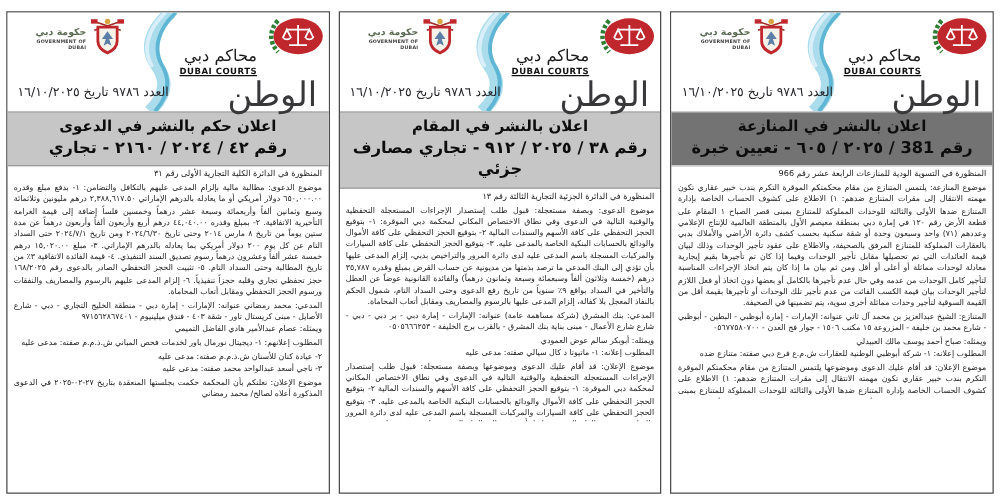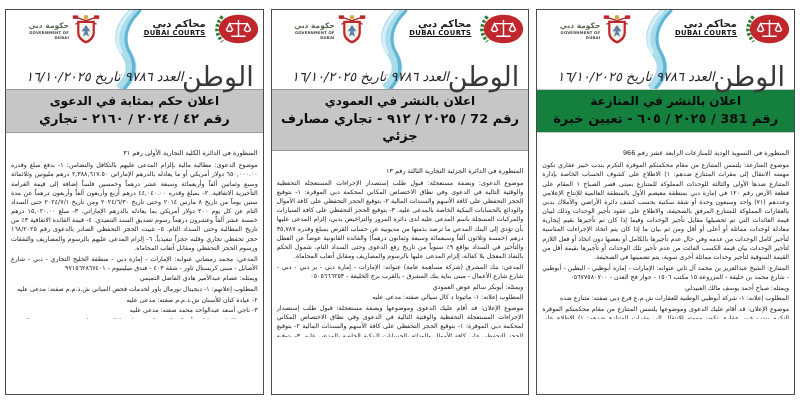--- a/index.html
+++ b/index.html
@@ -6,40 +6,40 @@
   html, body { width: 800px; height: 403px; background: #ffffff; overflow: hidden;
                font-family: "DejaVu Sans", sans-serif; }
   .page { display: flex; gap: 7px; padding: 9px 5px 8px 5px; }
   .notice { width: 259px; height: 386px; background: #fff; border: 1px solid #4a4a4a;
             position: relative; overflow: hidden; }
   
   .mast { position: relative; height: 79px; background: #fff; }
   .swoosh { position: absolute; left: 95px; top: 0; width: 46px; height: 79px; }
   .courts-block { position: absolute; right: 3px; top: 3px; display: flex; gap: 2px; align-items: flex-start; }
   .courts-text { text-align: right; margin-top: 5px; direction: rtl; }
-  .courts-ar { font-size: 10px; font-weight: bold; color: #1c1c1c; letter-spacing: 1px; }
+  .courts-ar { font-size: 13px; font-weight: normal; color: #1c1c1c; letter-spacing: 1px; margin-top: 20px; }
   .courts-en { font-size: 6.8px; font-weight: bold; color: #111; letter-spacing: .4px; text-decoration: underline; }
   .courts-emblem { width: 52px; height: 32px; }
   .gov-block { position: absolute; left: 8px; top: 2px; display: flex; gap: 2px; align-items: flex-start; }
   .gov-text { text-align: right; margin-top: 9px; width: 55px; direction: rtl; }
   .gov-ar { font-size: 7.5px; font-weight: bold; color: #5a6b52; }
   .gov-en { font-size: 3.8px; font-weight: bold; color: #3f3f3f; letter-spacing: .2px; direction: ltr; }
   .gov-crest { width: 30px; height: 35px; }
-  .issue { position: absolute; left: 20px; top: 59px; font-size: 13px; color: #26262b;
-           direction: rtl; white-space: nowrap; font-style: italic; }
+  .issue { position: absolute; left: 8px; top: 59px; font-size: 10px; color: #26262b;
+           direction: rtl; white-space: nowrap; }
   .paper { position: absolute; right: 9px; top: 52px; font-size: 27px; font-weight: 400;
            color: #38383b; direction: rtl; line-height: 1.1; }
   
   .titlebar { background: #c6c6c6; border-top: 1px solid #9a9a9a; border-bottom: 1px solid #9a9a9a;
               text-align: center; padding: 4px 4px 5px; direction: rtl; }
-  .titlebar.light { background: #15803d; border-color: #c9c9c9; }
+  .titlebar.light { background: #737373; border-color: #c9c9c9; }
   .t1 { font-size: 12px; font-weight: bold; color: #0d0d0d; line-height: 1.3; }
   .t2 { font-size: 13px; font-weight: bold; color: #0d0d0d; line-height: 1.35; }
   
-  .nbody { padding: 16px 5px 2px 5px; height: 186px; overflow: hidden; direction: rtl; }
+  .nbody { padding: 2px 5px 2px 5px; height: 186px; overflow: hidden; direction: rtl; }
   .nbody p { font-size: 6.3px; line-height: 1.46; text-align: justify; color: #1b1b1b;
              margin-bottom: 1.5px; }
   .nbody p.lead { font-size: 6.5px; }
 </style>
 </head>
 <body>
 
 <div class="page">
 
   <article class="notice">
@@ -79,21 +79,21 @@
           <circle cx="17" cy="4" r="2.5" fill="#d9a441"></circle>
           <path d="M7 8 h20 v14 q0 8 -10 12 q-10 -4 -10 -12 z" fill="#c0272d"></path>
           <path d="M9.5 10.5 h15 v11 q0 6 -7.5 9.5 q-7.5 -3.5 -7.5 -9.5 z" fill="#f5f2ea"></path>
           <path d="M17 13 l5 7 h-3.5 l2 6 -3.5 -2 -3.5 2 2 -6 h-3.5 z" fill="#5b7fa6"></path>
         </svg>
       </div>
       <div class="issue">العدد ٩٧٨٦ تاريخ ١٦/١٠/٢٠٢٥</div>
       <div class="paper">الوطن</div>
     </header>
     <div class="titlebar">
-      <div class="t1">اعلان حكم بمثابة في الدعوى</div>
+      <div class="t1">اعلان حكم بالنشر في الدعوى</div>
       <div class="t2">رقم ٤٢ / ٢٠٢٤ / ٢١٦٠ - تجاري</div>
     </div>
     <div class="nbody">
       <p class="lead">المنظورة في الدائرة الكلية التجارية الأولى رقم ٣١</p>
       <p>موضوع الدعوى: مطالبة مالية بإلزام المدعى عليهم بالتكافل والتضامن: ١- بدفع مبلغ وقدره ٦٥٠,٠٠٠.٠٠ دولار أمريكي أو ما يعادله بالدرهم الإماراتي ٢,٣٨٨,٦١٧.٥٠ درهم مليونين وثلاثمائة وسبع وثمانين ألفاً وأربعمائة وسبعة عشر درهماً وخمسين فلساً إضافة إلى قيمة الغرامة التأخيرية الاتفاقية. ٢- بمبلغ وقدره ٤٤,٠٤٠.٠٠ درهم أربع وأربعون ألفاً وأربعون درهماً عن مدة ستين يوماً من تاريخ ٨ مارس ٢٠١٤ وحتى تاريخ ٢٠٢٤/٦/٣٠ ومن تاريخ ٢٠٢٤/٧/١ حتى السداد التام عن كل يوم ٢٠٠ دولار أمريكي بما يعادله بالدرهم الإماراتي. ٣- مبلغ ١٥,٠٢٠.٠٠ درهم خمسة عشر ألفاً وعشرون درهماً رسوم تصديق السند التنفيذي. ٤- قيمة الفائدة الاتفاقية ٣٪ من تاريخ المطالبة وحتى السداد التام. ٥- تثبيت الحجز التحفظي الصادر بالدعوى رقم ١٦٨/٢٠٢٥ حجز تحفظي تجاري وقلبه حجزاً تنفيذياً. ٦- إلزام المدعى عليهم بالرسوم والمصاريف والنفقات ورسوم الحجز التحفظي ومقابل أتعاب المحاماة.</p>
       <p>المدعي: محمد رمضاني عنوانه: الإمارات - إمارة دبي - منطقة الخليج التجاري - دبي - شارع الأصايل - مبنى كريستال تاور - شقة ٤٠٣ - فندق ميلينيوم - ٩٧١٥٦٢٨٦٧٤٠١</p>
       <p>ويمثله: عصام عبدالأمير هادي الفاضل التميمي</p>
       <p>المطلوب إعلانهم: ١- ديجيتال نورمال باور لخدمات فحص المباني ش.ذ.م.م صفته: مدعى عليه</p>
       <p>٢- عيادة كنان للأسنان ش.ذ.م.م صفته: مدعى عليه</p>
       <p>٣- ناجي أسعد عبدالواحد محمد صفته: مدعى عليه</p>
@@ -140,22 +140,22 @@
           <circle cx="17" cy="4" r="2.5" fill="#d9a441"></circle>
           <path d="M7 8 h20 v14 q0 8 -10 12 q-10 -4 -10 -12 z" fill="#c0272d"></path>
           <path d="M9.5 10.5 h15 v11 q0 6 -7.5 9.5 q-7.5 -3.5 -7.5 -9.5 z" fill="#f5f2ea"></path>
           <path d="M17 13 l5 7 h-3.5 l2 6 -3.5 -2 -3.5 2 2 -6 h-3.5 z" fill="#5b7fa6"></path>
         </svg>
       </div>
       <div class="issue">العدد ٩٧٨٦ تاريخ ١٦/١٠/٢٠٢٥</div>
       <div class="paper">الوطن</div>
     </header>
     <div class="titlebar">
-      <div class="t1">اعلان بالنشر في العمودي</div>
-      <div class="t2">رقم 72 / ٢٠٢٥ / ٩١٢ - تجاري مصارف جزئي</div>
+      <div class="t1">اعلان بالنشر في المقام</div>
+      <div class="t2">رقم ٣٨ / ٢٠٢٥ / ٩١٢ - تجاري مصارف جزئي</div>
     </div>
     <div class="nbody">
       <p class="lead">المنظورة في الدائرة الجزئية التجارية الثالثة رقم ١٣</p>
       <p>موضوع الدعوى: وبصفة مستعجلة: قبول طلب إستصدار الإجراءات المستعجلة التحفظية والوقتية التالية في الدعوى وفي نطاق الاختصاص المكاني لمحكمة دبي الموقرة: ١- بتوقيع الحجز التحفظي على كافة الأسهم والسندات المالية ٢- بتوقيع الحجز التحفظي على كافة الأموال والودائع بالحسابات البنكية الخاصة بالمدعى عليه. ٣- بتوقيع الحجز التحفظي على كافة السيارات والمركبات المسجلة باسم المدعى عليه لدى دائرة المرور والتراخيص بدبي، إلزام المدعى عليها بأن تؤدي إلى البنك المدعي ما ترصد بذمتها من مديونية عن حساب القرض بمبلغ وقدره ٣٥,٧٨٧ درهم (خمسة وثلاثون ألفاً وسبعمائة وسبعة وثمانون درهماً) والفائدة القانونية عوضاً عن العطل والتأخير في السداد بواقع ٩٪ سنوياً من تاريخ رفع الدعوى وحتى السداد التام، شمول الحكم بالنفاذ المعجل بلا كفالة، إلزام المدعى عليها بالرسوم والمصاريف ومقابل أتعاب المحاماة.</p>
       <p>المدعي: بنك المشرق (شركة مساهمة عامة) عنوانه: الإمارات - إمارة دبي - بر دبي - دبي - شارع شارع الأعمال - مبنى بناية بنك المشرق - بالقرب برج الخليفة - ٠٥٠٥٦٦٦٢٥٣</p>
       <p>ويمثله: أبوبكر سالم عوض العمودي</p>
       <p>المطلوب إعلانه: ١- ماتيوتا د كال سيالي صفته: مدعى عليه</p>
       <p>موضوع الإعلان: قد أقام عليك الدعوى وموضوعها وبصفة مستعجلة: قبول طلب إستصدار الإجراءات المستعجلة التحفظية والوقتية التالية في الدعوى وفي نطاق الاختصاص المكاني لمحكمة دبي الموقرة: ١- بتوقيع الحجز التحفظي على كافة الأسهم والسندات المالية ٢- بتوقيع الحجز التحفظي على كافة الأموال والودائع بالحسابات البنكية الخاصة بالمدعى عليه. ٣- بتوقيع الحجز التحفظي على كافة السيارات والمركبات المسجلة باسم المدعى عليه لدى دائرة المرور والتراخيص بدبي، إلزام المدعى عليها بأن تؤدي إلى البنك المدعي ما ترصد بذمتها من مديونية عن حساب القرض بمبلغ وقدره ٣٥,٧٨٧ درهم (خمسة وثلاثون ألفاً وسبعمائة وسبعة وثمانون درهماً) والفائدة القانونية عوضاً عن العطل والتأخير في السداد بواقع ٩٪ سنوياً من تاريخ رفع الدعوى وحتى السداد التام، شمول الحكم بالنفاذ المعجل بلا كفالة، إلزام المدعى عليها بالرسوم والمصاريف ومقابل أتعاب المحاماة.</p>
       <p>وحددت لها جلسة يوم الأربعاء الموافق ٢٩-١٠-٢٠٢٥ الساعة ٩:٠٠ صباحاً في قاعة التقاضي عن بُعد &amp;BUILDING_DESC لذا فأنت مكلف بالحضور أو من يمثلك قانونياً وعليك بتقديم ما لديك من مذكرات أو مستندات للمحكمة قبل الجلسة بثلاثة أيام على الأقل.</p>
     </div>

